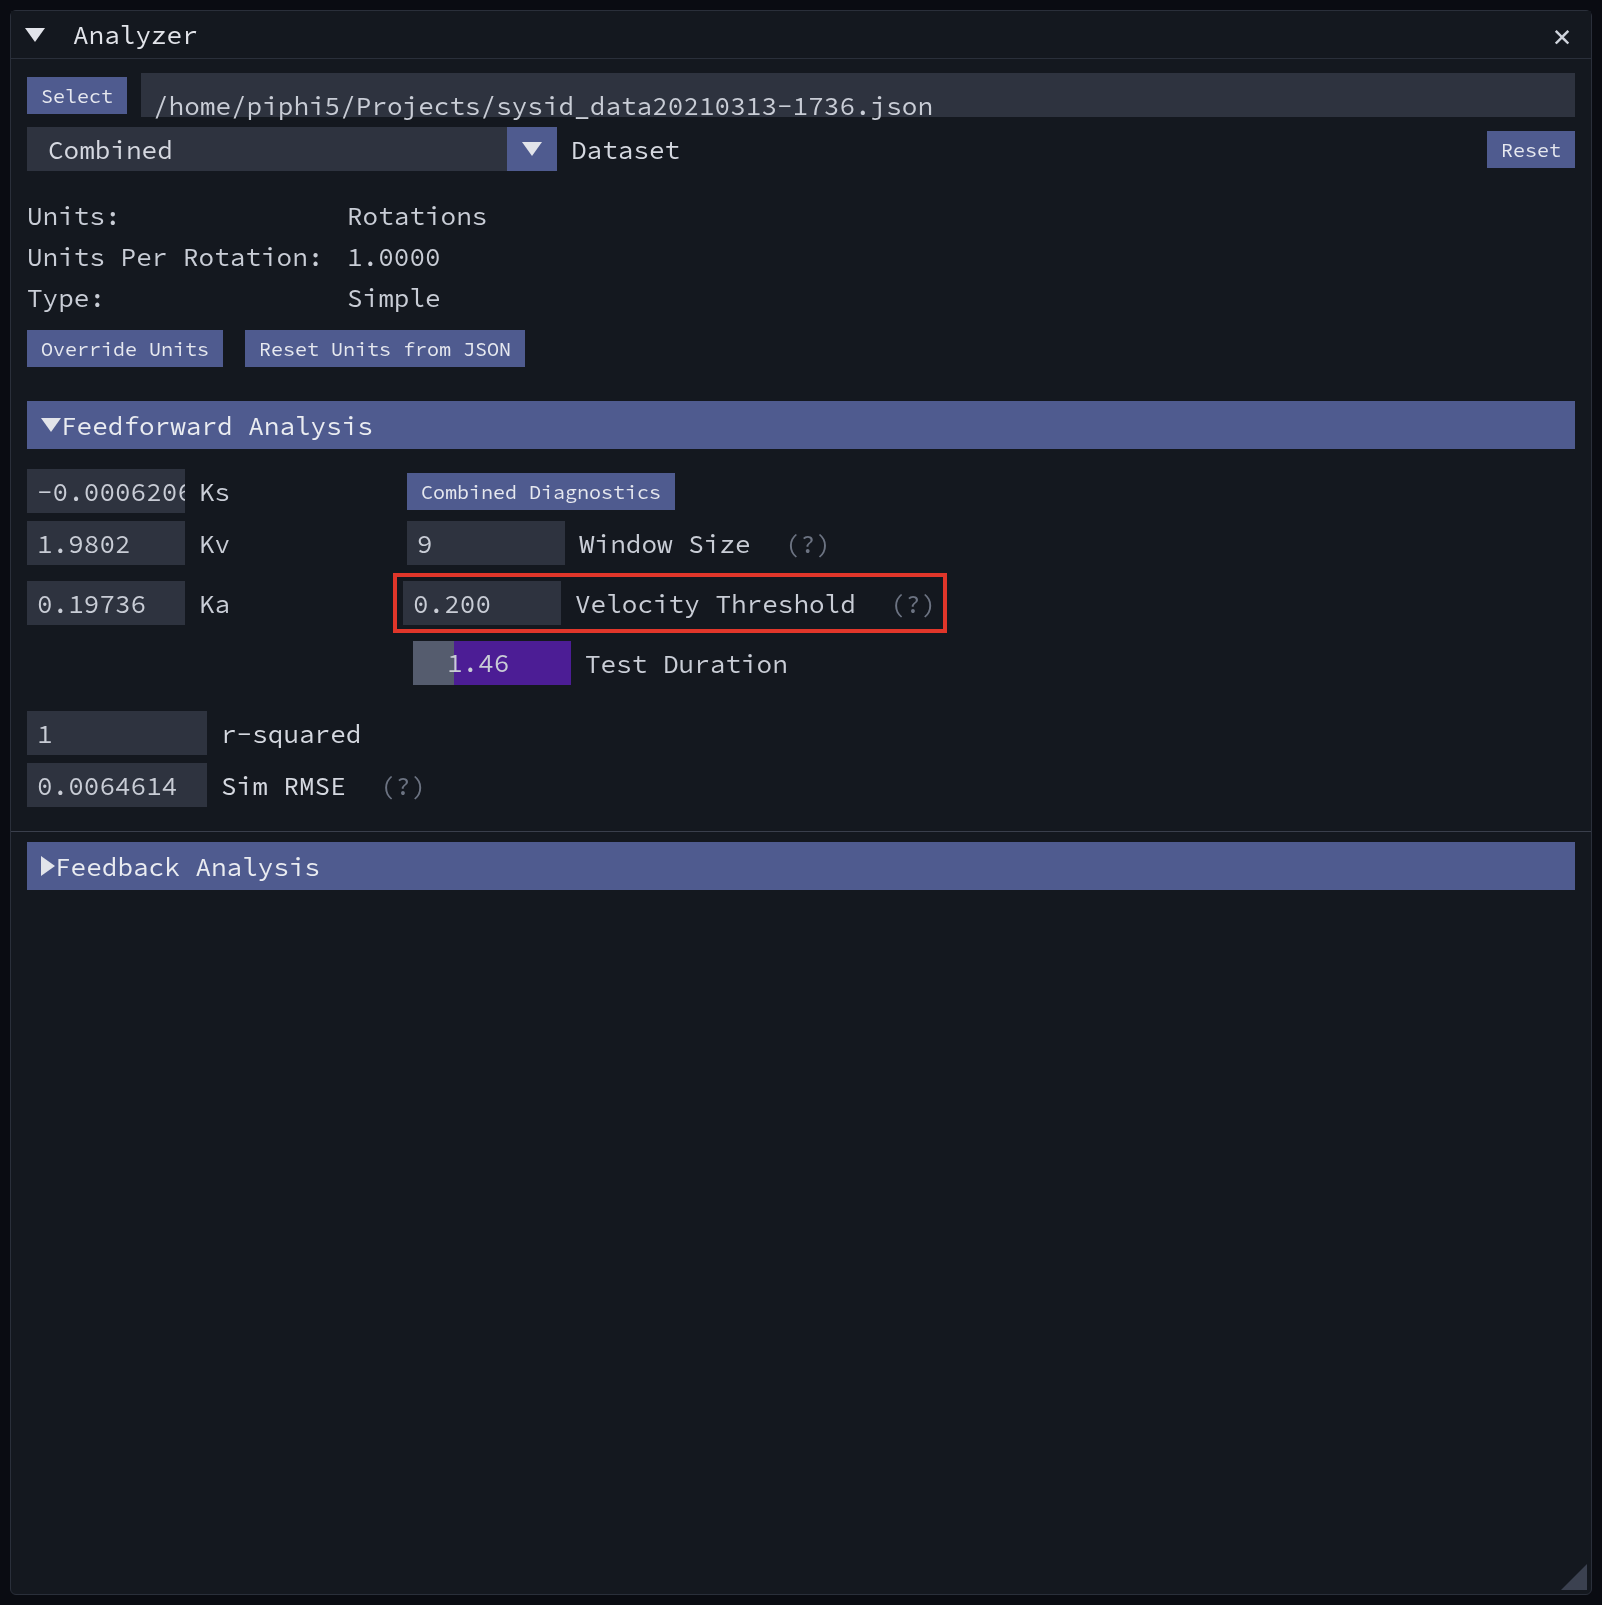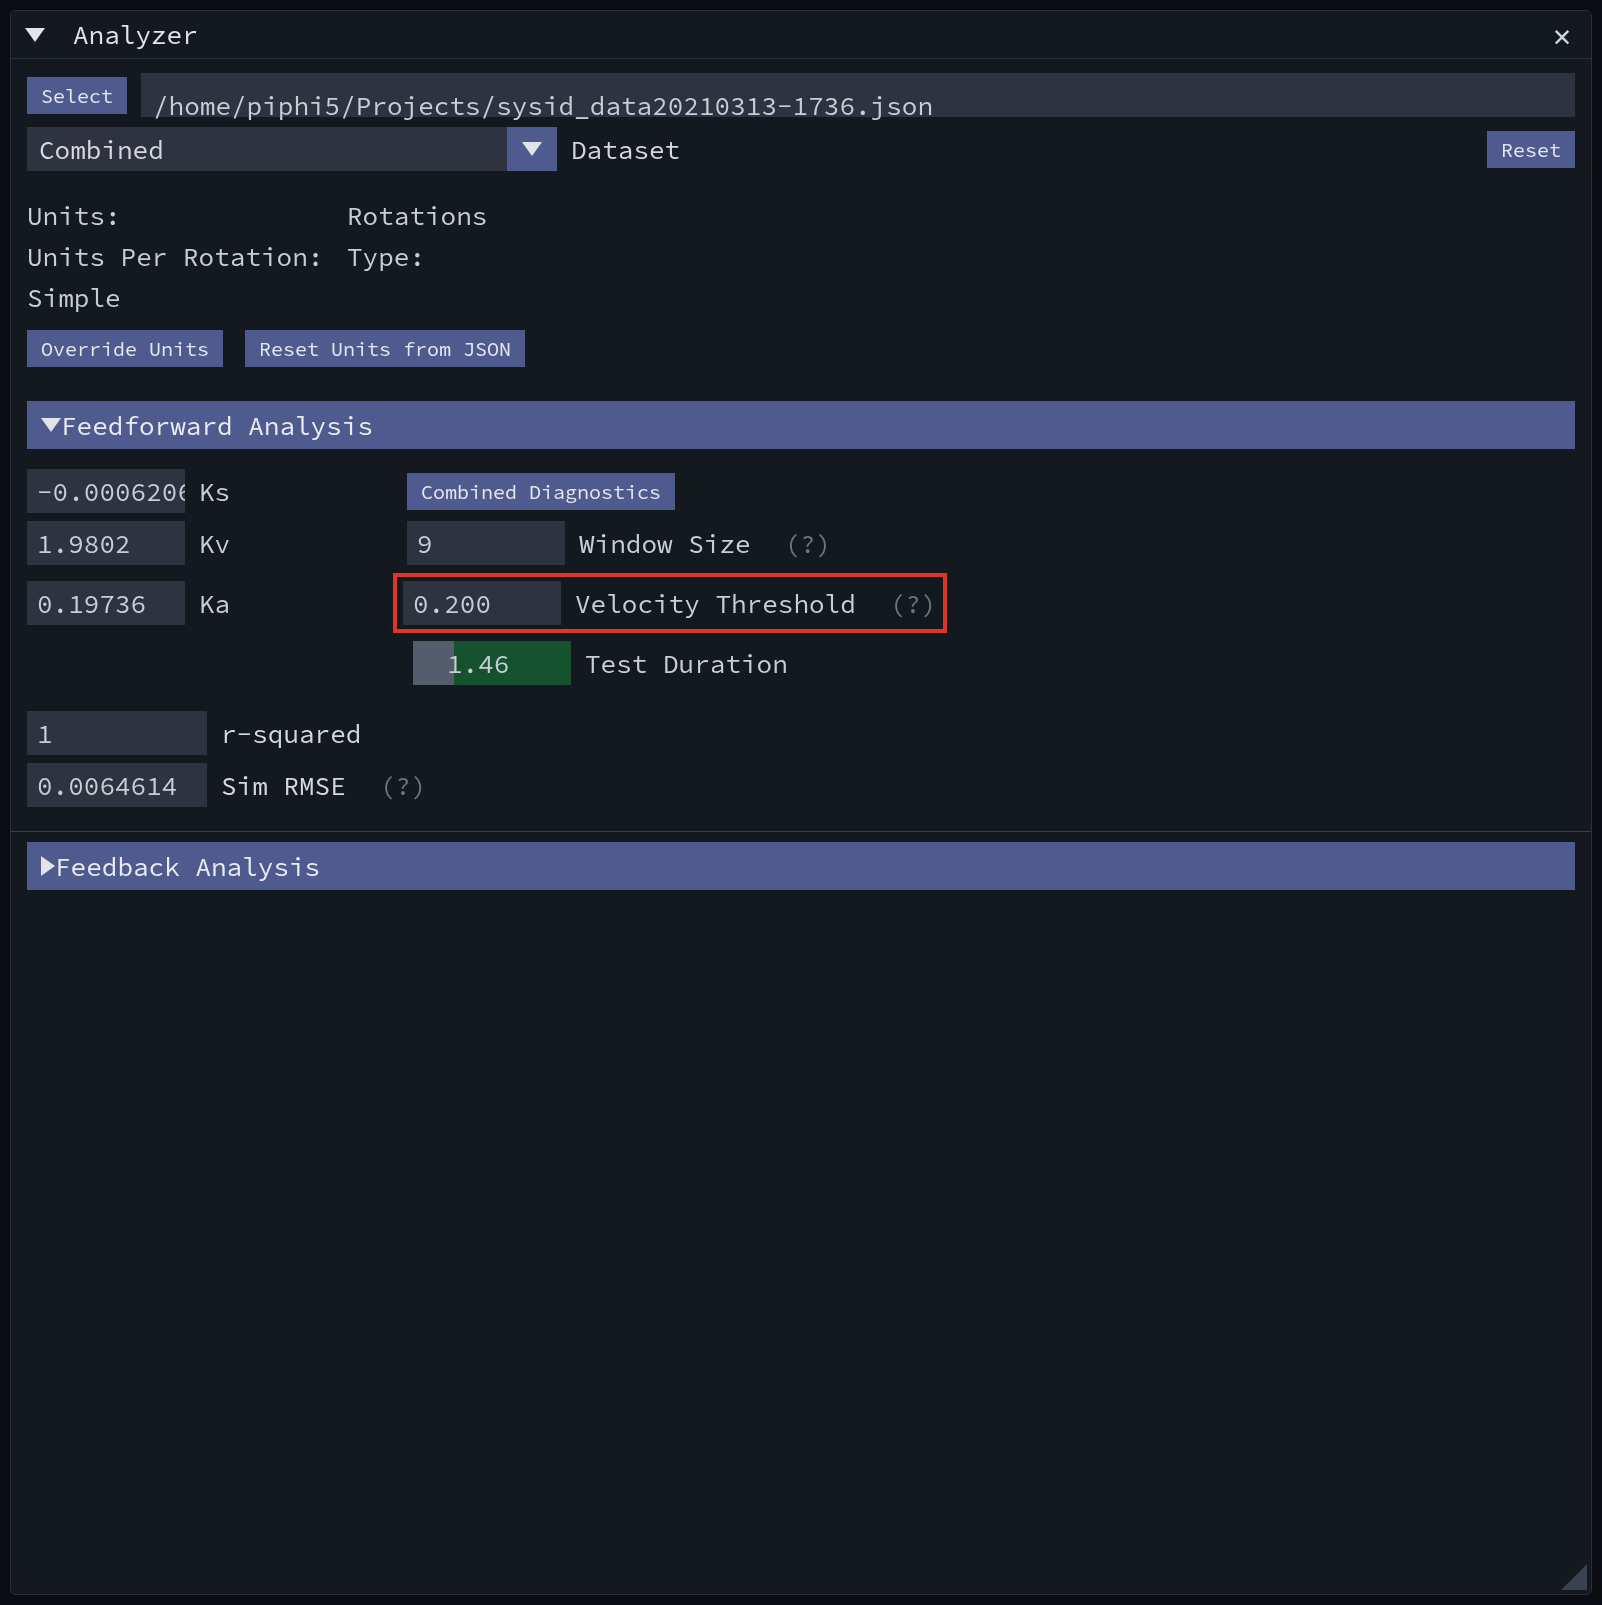--- a/index.html
+++ b/index.html
@@ -75,21 +75,21 @@
   .dropdown {
     width: 530px;
     height: 44px;
     display: flex;
     align-items: stretch;
   }
   .dropdown .dd-text {
     flex:1;
     background: #2e333f;
     color: #d5d8e0;
-    padding: 6px 12px;
+    padding: 6px 21px;
     display:flex;
     align-items:center;
   }
   .dropdown .dd-arrow {
     width: 50px;
     background: #4f5b8f;
     display:flex;
     align-items:center;
     justify-content:center;
     color:#e6e8ef;
@@ -148,22 +148,23 @@
     padding:6px 10px;
     font-family:inherit;
     font-size:26px;
     height:44px;
     display:flex;
     align-items:center;
     overflow:hidden;
     white-space:nowrap;
   }
   .valbox.slider {
-    background:#14532d;
+    background:#4c1d95;
     position:relative;
+    align-items:flex-end;
   }
   .valbox.slider .fill {
     position:absolute;
     left:0; top:0; bottom:0;
     background:#555c6e;
   }
   .valbox.slider .slider-text {
     position:relative;
     z-index:1;
     margin-left: 24px;
@@ -234,20 +235,21 @@
       </div>
       <span class="label-inline">Dataset</span>
       <div class="spacer"></div>
       <button class="btn">Reset</button>
     </div>
 
     <div class="info-grid">
       <span>Units:</span>
       <span>Rotations</span>
       <span>Units Per Rotation:</span>
+      <span>1.0000</span>
       <span>Type:</span>
       <span>Simple</span>
     </div>
 
     <div class="units-row">
       <button class="btn">Override Units</button>
       <button class="btn">Reset Units from JSON</button>
     </div>
 
     <div class="section-header">

